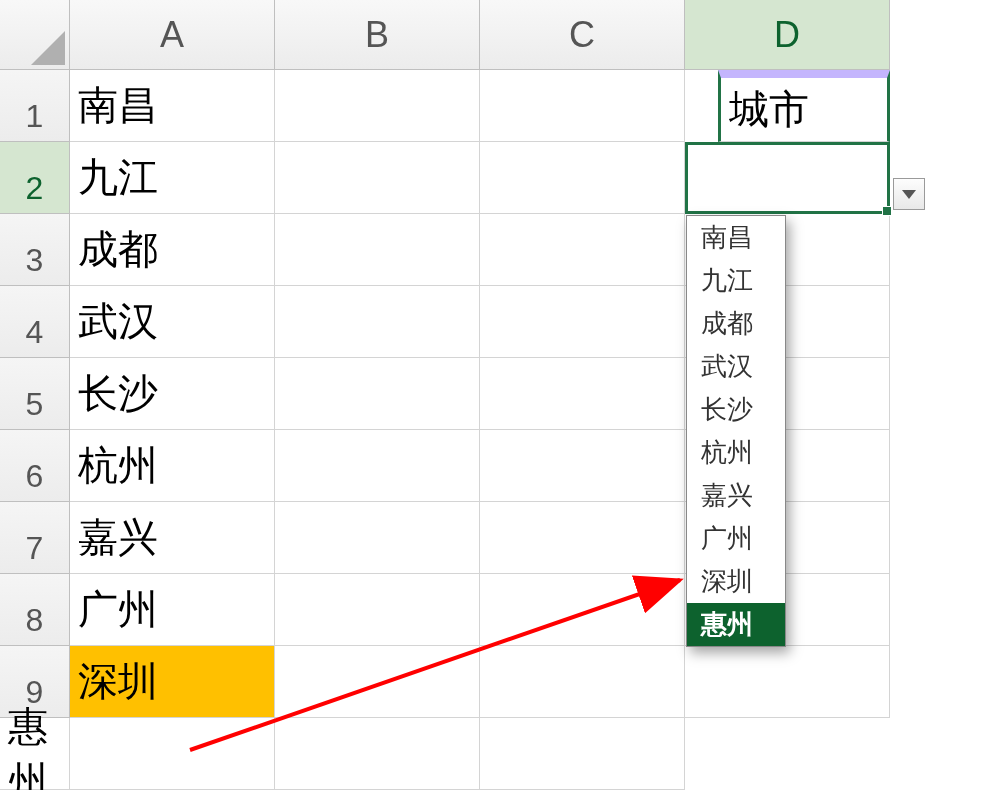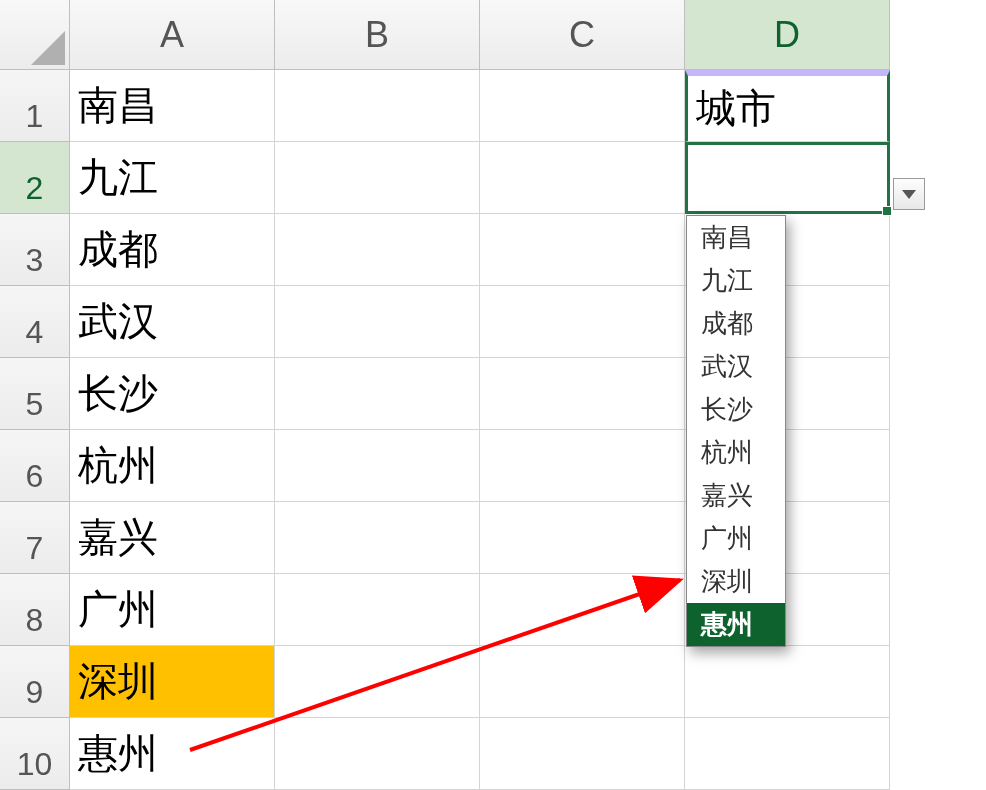--- a/index.html
+++ b/index.html
@@ -81,23 +81,24 @@
     }
     .cell.highlighted {
       background: #ffc000;
     }
     .cell.active {
       border: 3px solid #217346;
       z-index: 5;
       position: relative;
     }
     .cell.header-top {
-      border-top: 6px solid #c4b5fd;
+      border-top: 8px solid #c4b5fd;
       border-left: 3px solid #217346;
       border-right: 3px solid #217346;
+      margin-left: 33px;
     }
     .fill-handle {
       position: absolute;
       right: -5px;
       bottom: -5px;
       width: 10px;
       height: 10px;
       background: #217346;
       border: 1px solid #fff;
       z-index: 6;
@@ -208,21 +209,20 @@
   <div class="cell"></div>
   <div class="cell"></div>
   <div class="cell"></div>
 
   <div class="row-header">9</div>
   <div class="cell highlighted">深圳</div>
   <div class="cell"></div>
   <div class="cell"></div>
   <div class="cell"></div>
 
-  <div class="row-header">10</div>
   <div class="cell">惠州</div>
   <div class="cell"></div>
   <div class="cell"></div>
   <div class="cell"></div>
 </div>
 
 <div class="dropdown-btn" style="left:893px; top:178px;"></div>
 
 <div class="dropdown-list" style="left:686px; top:215px;">
   <div class="dropdown-item">南昌</div>

